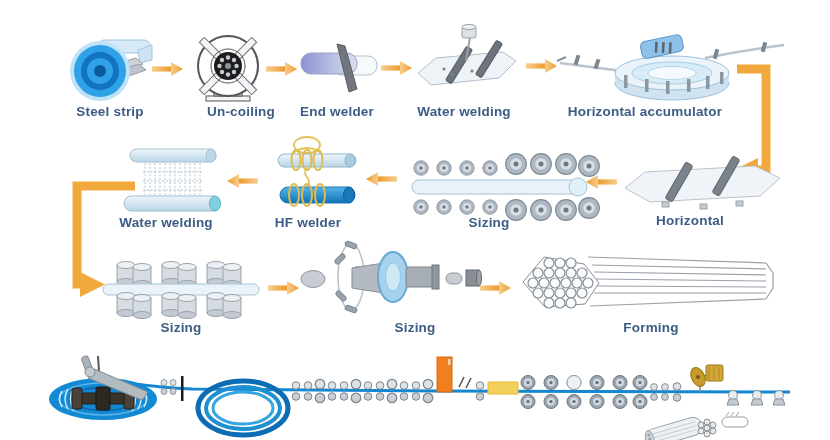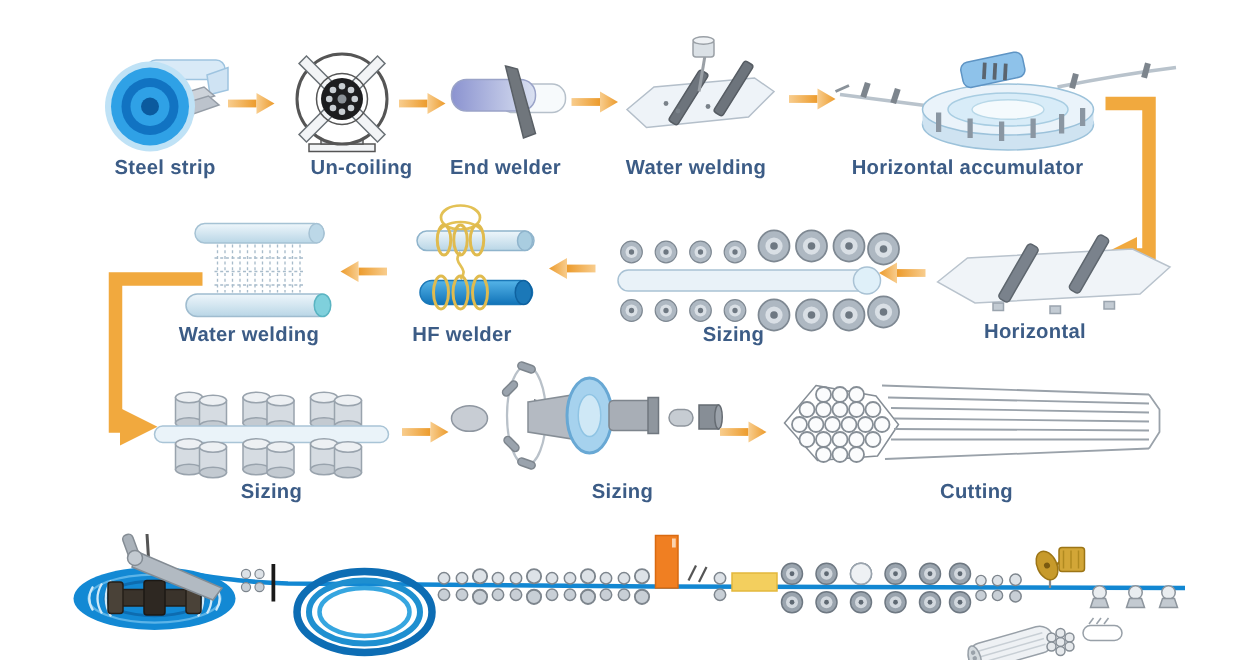--- a/index.html
+++ b/index.html
@@ -452,15 +452,15 @@
   <div class="lbl" style="left:464px;top:88px">Water welding</div>
   <div class="lbl" style="left:645px;top:88px">Horizontal accumulator</div>
 
   <div class="lbl" style="left:166px;top:199px">Water welding</div>
   <div class="lbl" style="left:308px;top:199px">HF welder</div>
   <div class="lbl" style="left:489px;top:199px">Sizing</div>
   <div class="lbl" style="left:690px;top:197px">Horizontal</div>
 
   <div class="lbl" style="left:181px;top:304px">Sizing</div>
   <div class="lbl" style="left:415px;top:304px">Sizing</div>
-  <div class="lbl" style="left:651px;top:304px">Cutting</div>
+  <div class="lbl" style="left:651px;top:304px">Forming</div>
 
 </div>
 
 </body></html>

